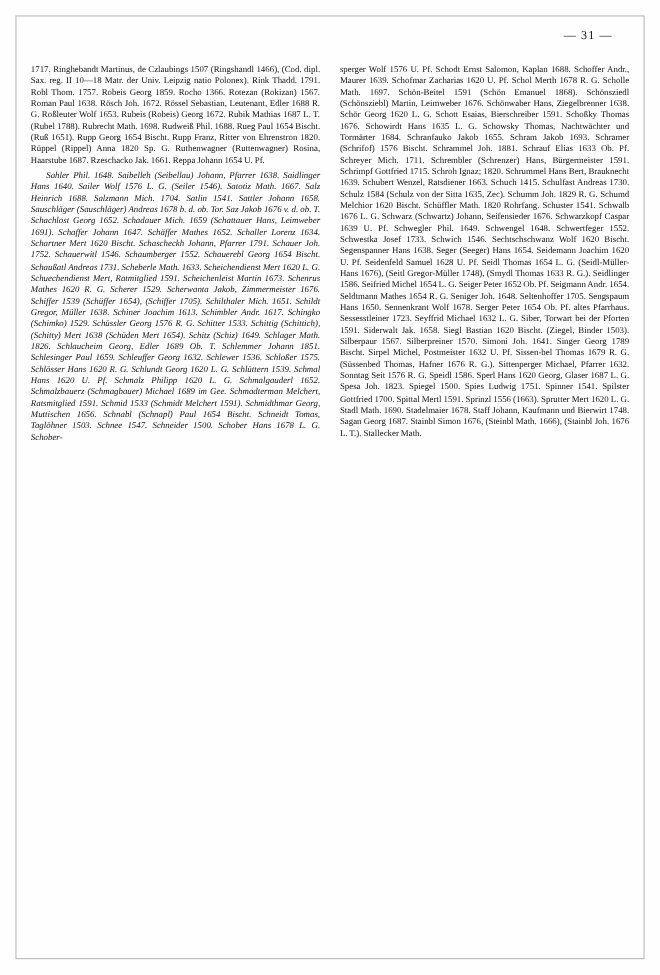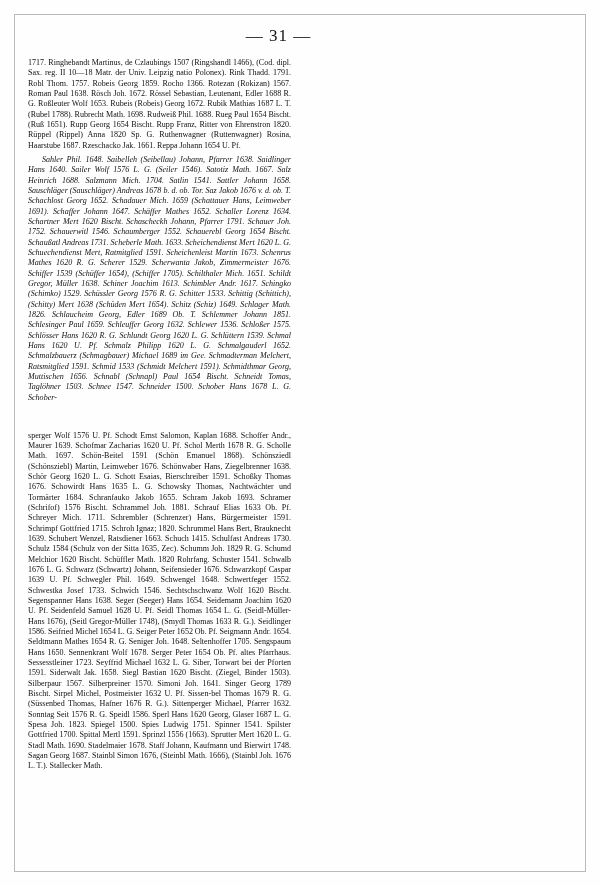--- a/index.html
+++ b/index.html
@@ -28,34 +28,33 @@
     right: 14px;
     bottom: 14px;
     border: 1px solid #b9b9b9;
     pointer-events: none;
   }
   .header {
     position: absolute;
     top: 26px;
     left: 0;
     width: 557px;
-    text-align: center;
-    font-size: 17px;
+    text-align: right;
+    font-size: 11px;
     letter-spacing: 1px;
     font-family: "Liberation Serif", serif;
   }
   .columns {
     position: absolute;
     top: 58px;
     left: 28px;
     width: 544px;
     height: 806px;
     display: flex;
-    gap: 28px;
-    flex-direction: column;
+    gap: 18px;
   }
   .col {
     width: 263px;
     font-size: 8.05px;
     line-height: 1.285;
     text-align: justify;
     text-justify: inter-word;
     hyphens: none;
     word-spacing: -0.2px;
   }

